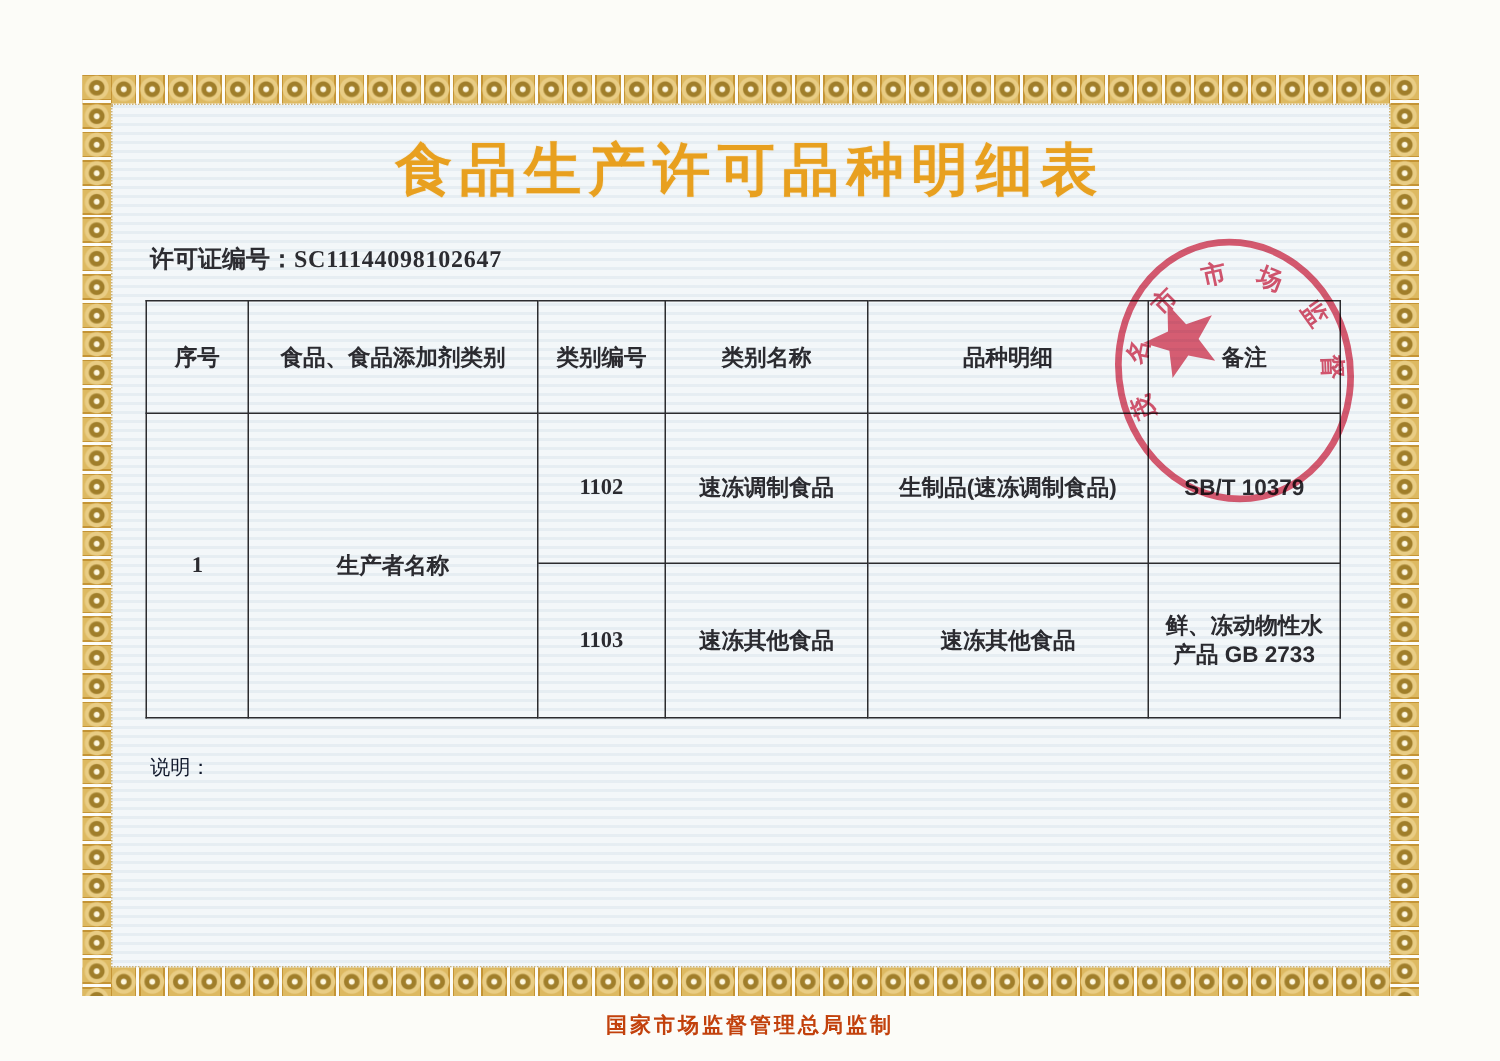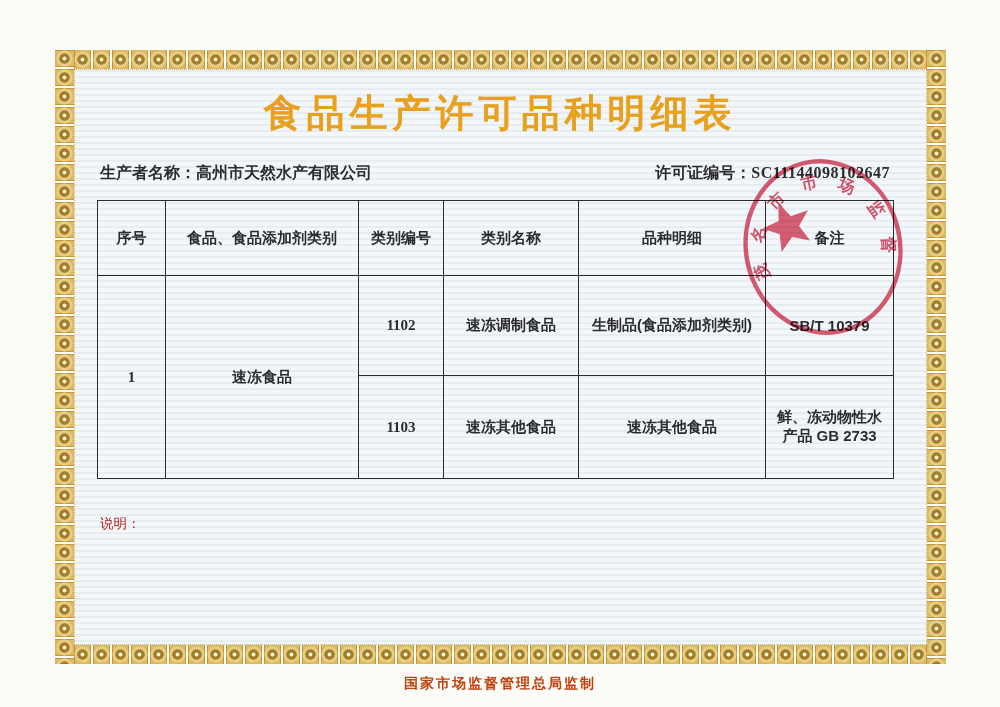--- a/index.html
+++ b/index.html
@@ -77,23 +77,22 @@
     padding:2px 6px;
   }
   table.lic tr.head th { height:75px; font-weight:bold; }
   table.lic tr.r1 td { height:100px;text-align:center; }
   table.lic tr.r2 td { height:103px; }
   .mono-num { font-family:"Liberation Serif", serif; }
 
   .notes {
     position:absolute; left:100px; top:504px;
     display:flex; align-items:flex-start;
-    font-size:13.5px; color:#b91c1c; line-height:15px;
+    font-size:13.5px; color:#0f172a; line-height:15px;
     z-index:2;
-    margin-top:12px;
   }
   .notes .notes-label { flex:0 0 auto; }
   .notes .notes-lines div { margin-bottom:0; }
 
   .doc-footer {
     position:absolute; left:0; top:675px; width:100%;
     text-align:center; font-size:14px; font-weight:bold;
     color:#c2410c; letter-spacing:2px;
     z-index:2;
   }
@@ -118,23 +117,20 @@
 <div class="strip h bottom"></div>
 <div class="strip v left"></div>
 <div class="strip v right"></div>
 
 <div class="inner"></div>
 
 <h1 class="doc-title">食品生产许可品种明细表</h1>
 
 <div class="info-row">
   <div>
-    <span>生产者名称：</span><span>高州市天然水产有限公司</span>
-  </div>
-  <div>
     <span>许可证编号：</span><span class="license-num">SC11144098102647</span>
   </div>
 </div>
 
 <table class="lic">
   <colgroup>
     <col style="width:68px">
       <col style="width:193px">
       <col style="width:85px">
     <col style="width:135px">
@@ -145,24 +141,24 @@
     <tr class="head">
       <th>序号</th>
       <th>食品、食品添加剂类别</th>
       <th>类别编号</th>
       <th>类别名称</th>
       <th>品种明细</th>
       <th>备注</th>
     </tr>
     <tr class="r1">
       <td rowspan="2" class="mono-num">1</td>
-      <td rowspan="2">速冻食品</td>
+      <td rowspan="2">生产者名称</td>
       <td class="mono-num">1102</td>
       <td>速冻调制食品</td>
-      <td>生制品(食品添加剂类别)</td>
+      <td>生制品(速冻调制食品)</td>
       <td>SB/T 10379</td>
     </tr>
     <tr class="r2">
       <td class="mono-num">1103</td>
       <td>速冻其他食品</td>
       <td>速冻其他食品</td>
       <td>鲜、冻动物性水产品 GB 2733</td>
     </tr>
   </tbody>
 </table>

